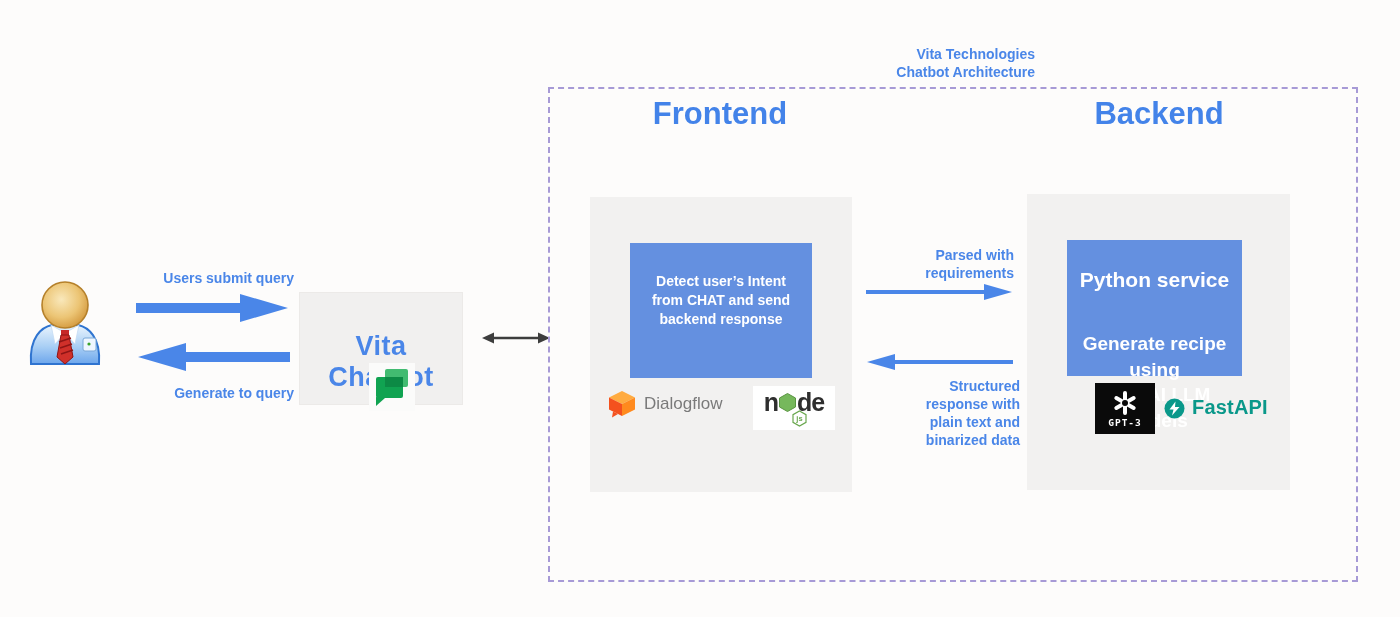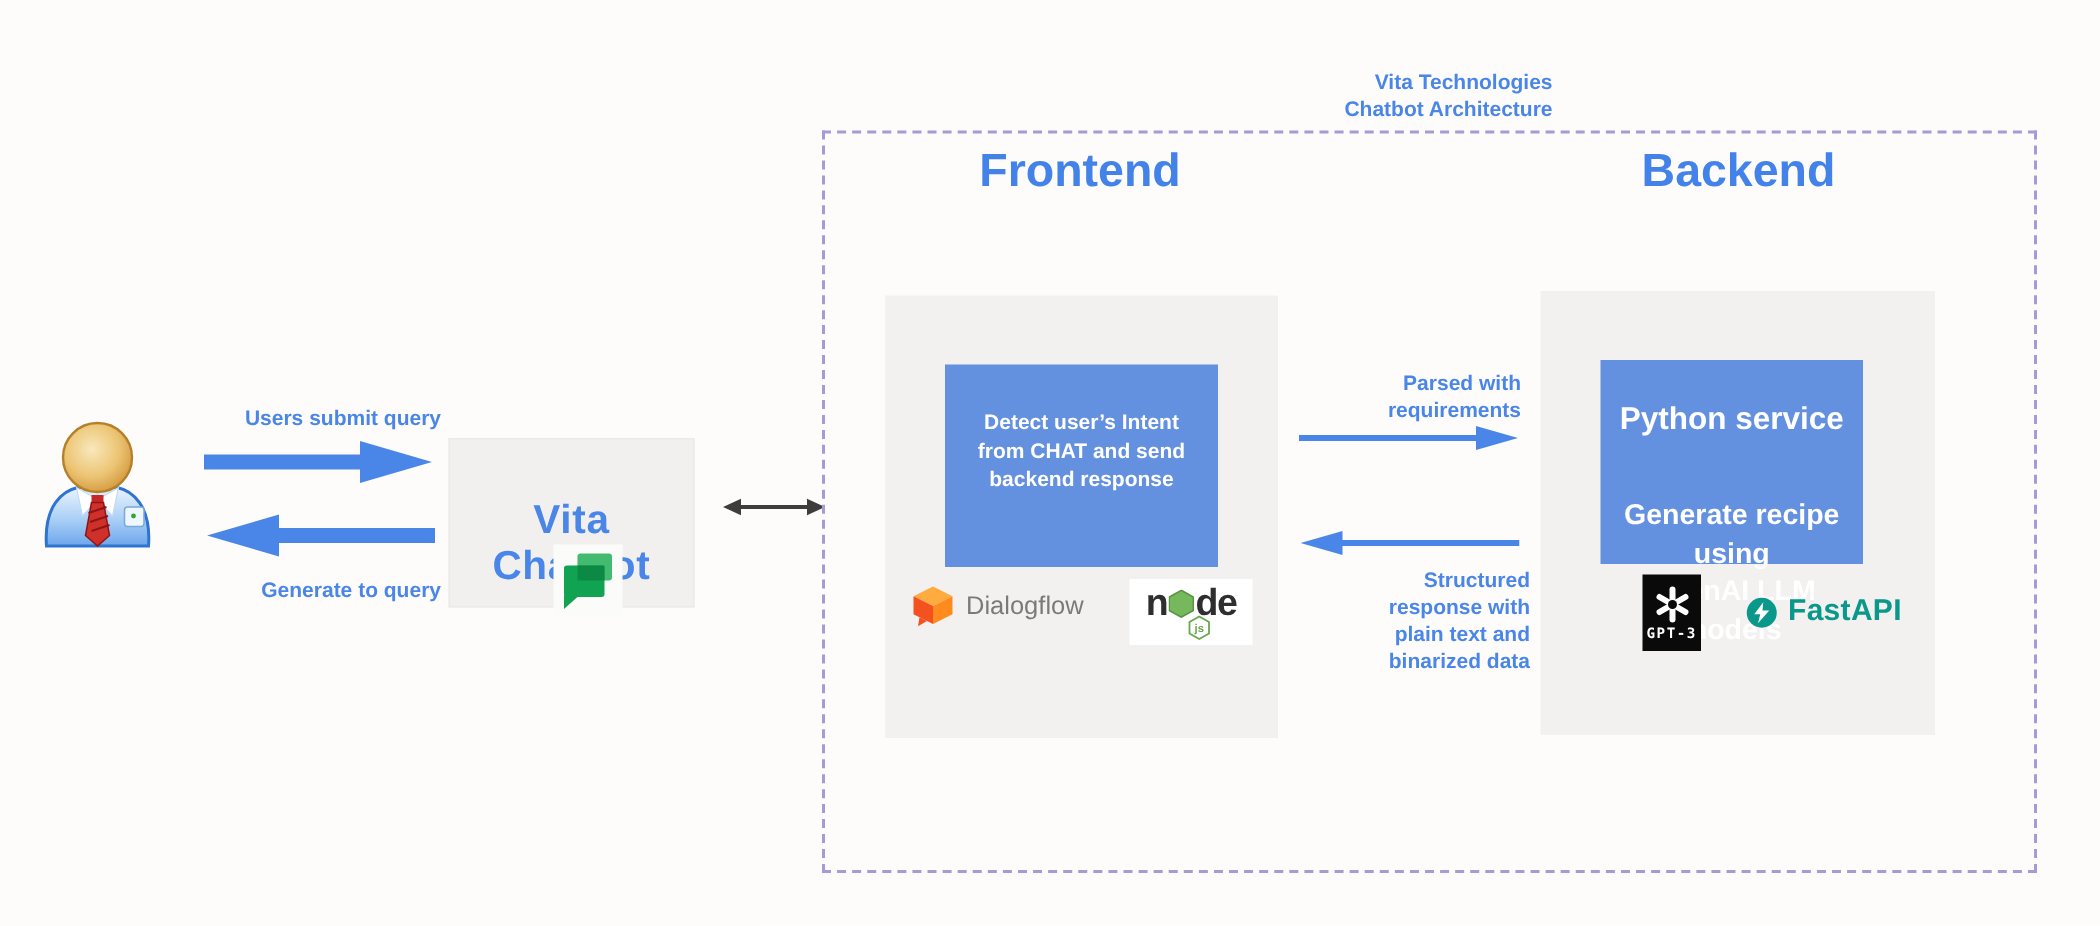--- a/index.html
+++ b/index.html
@@ -51,21 +51,21 @@
   .logo-dialogflow { position:absolute; left:608px; top:390px; display:flex; align-items:center; gap:8px; }
   .dialogflow-text { font-size:17px; color:#7a7a7a; }
   .node-card { position:absolute; left:753px; top:386px; width:82px; height:44px; background:#ffffff;
                display:flex; align-items:flex-start; justify-content:center; padding-top:4px; }
   .node-word { display:flex; align-items:center; font-weight:800; font-size:25px; color:#2e2e2e;
                letter-spacing:-1px; line-height:1; }
   .node-hex { margin:0 1px; }
   .js-badge { position:absolute; left:39px; top:24px; }
 
   
-  .gpt-card { position:absolute; left:1095px; top:383px; width:39px; height:51px; background:#0a0a0a;
+  .gpt-card { position:absolute; left:1095px; top:383px; width:60px; height:51px; background:#0a0a0a;
               display:flex; flex-direction:column; align-items:center; justify-content:center; }
   .gpt-text { color:#ffffff; font-family:"DejaVu Sans Mono", monospace; font-size:9.5px;
               font-weight:bold; letter-spacing:1px; margin-top:1px; }
   .fastapi-wrap { position:absolute; left:1164px; top:396px; display:flex; align-items:flex-end; gap:7px; }
   .fastapi-text { font-size:20px; font-weight:600; color:#0a988a; letter-spacing:0.2px; }
 
   
   .lbl-parsed     { position:absolute; left:858px; top:247px; width:156px; }
   .lbl-structured { position:absolute; left:865px; top:378px; width:155px; }
 </style>

